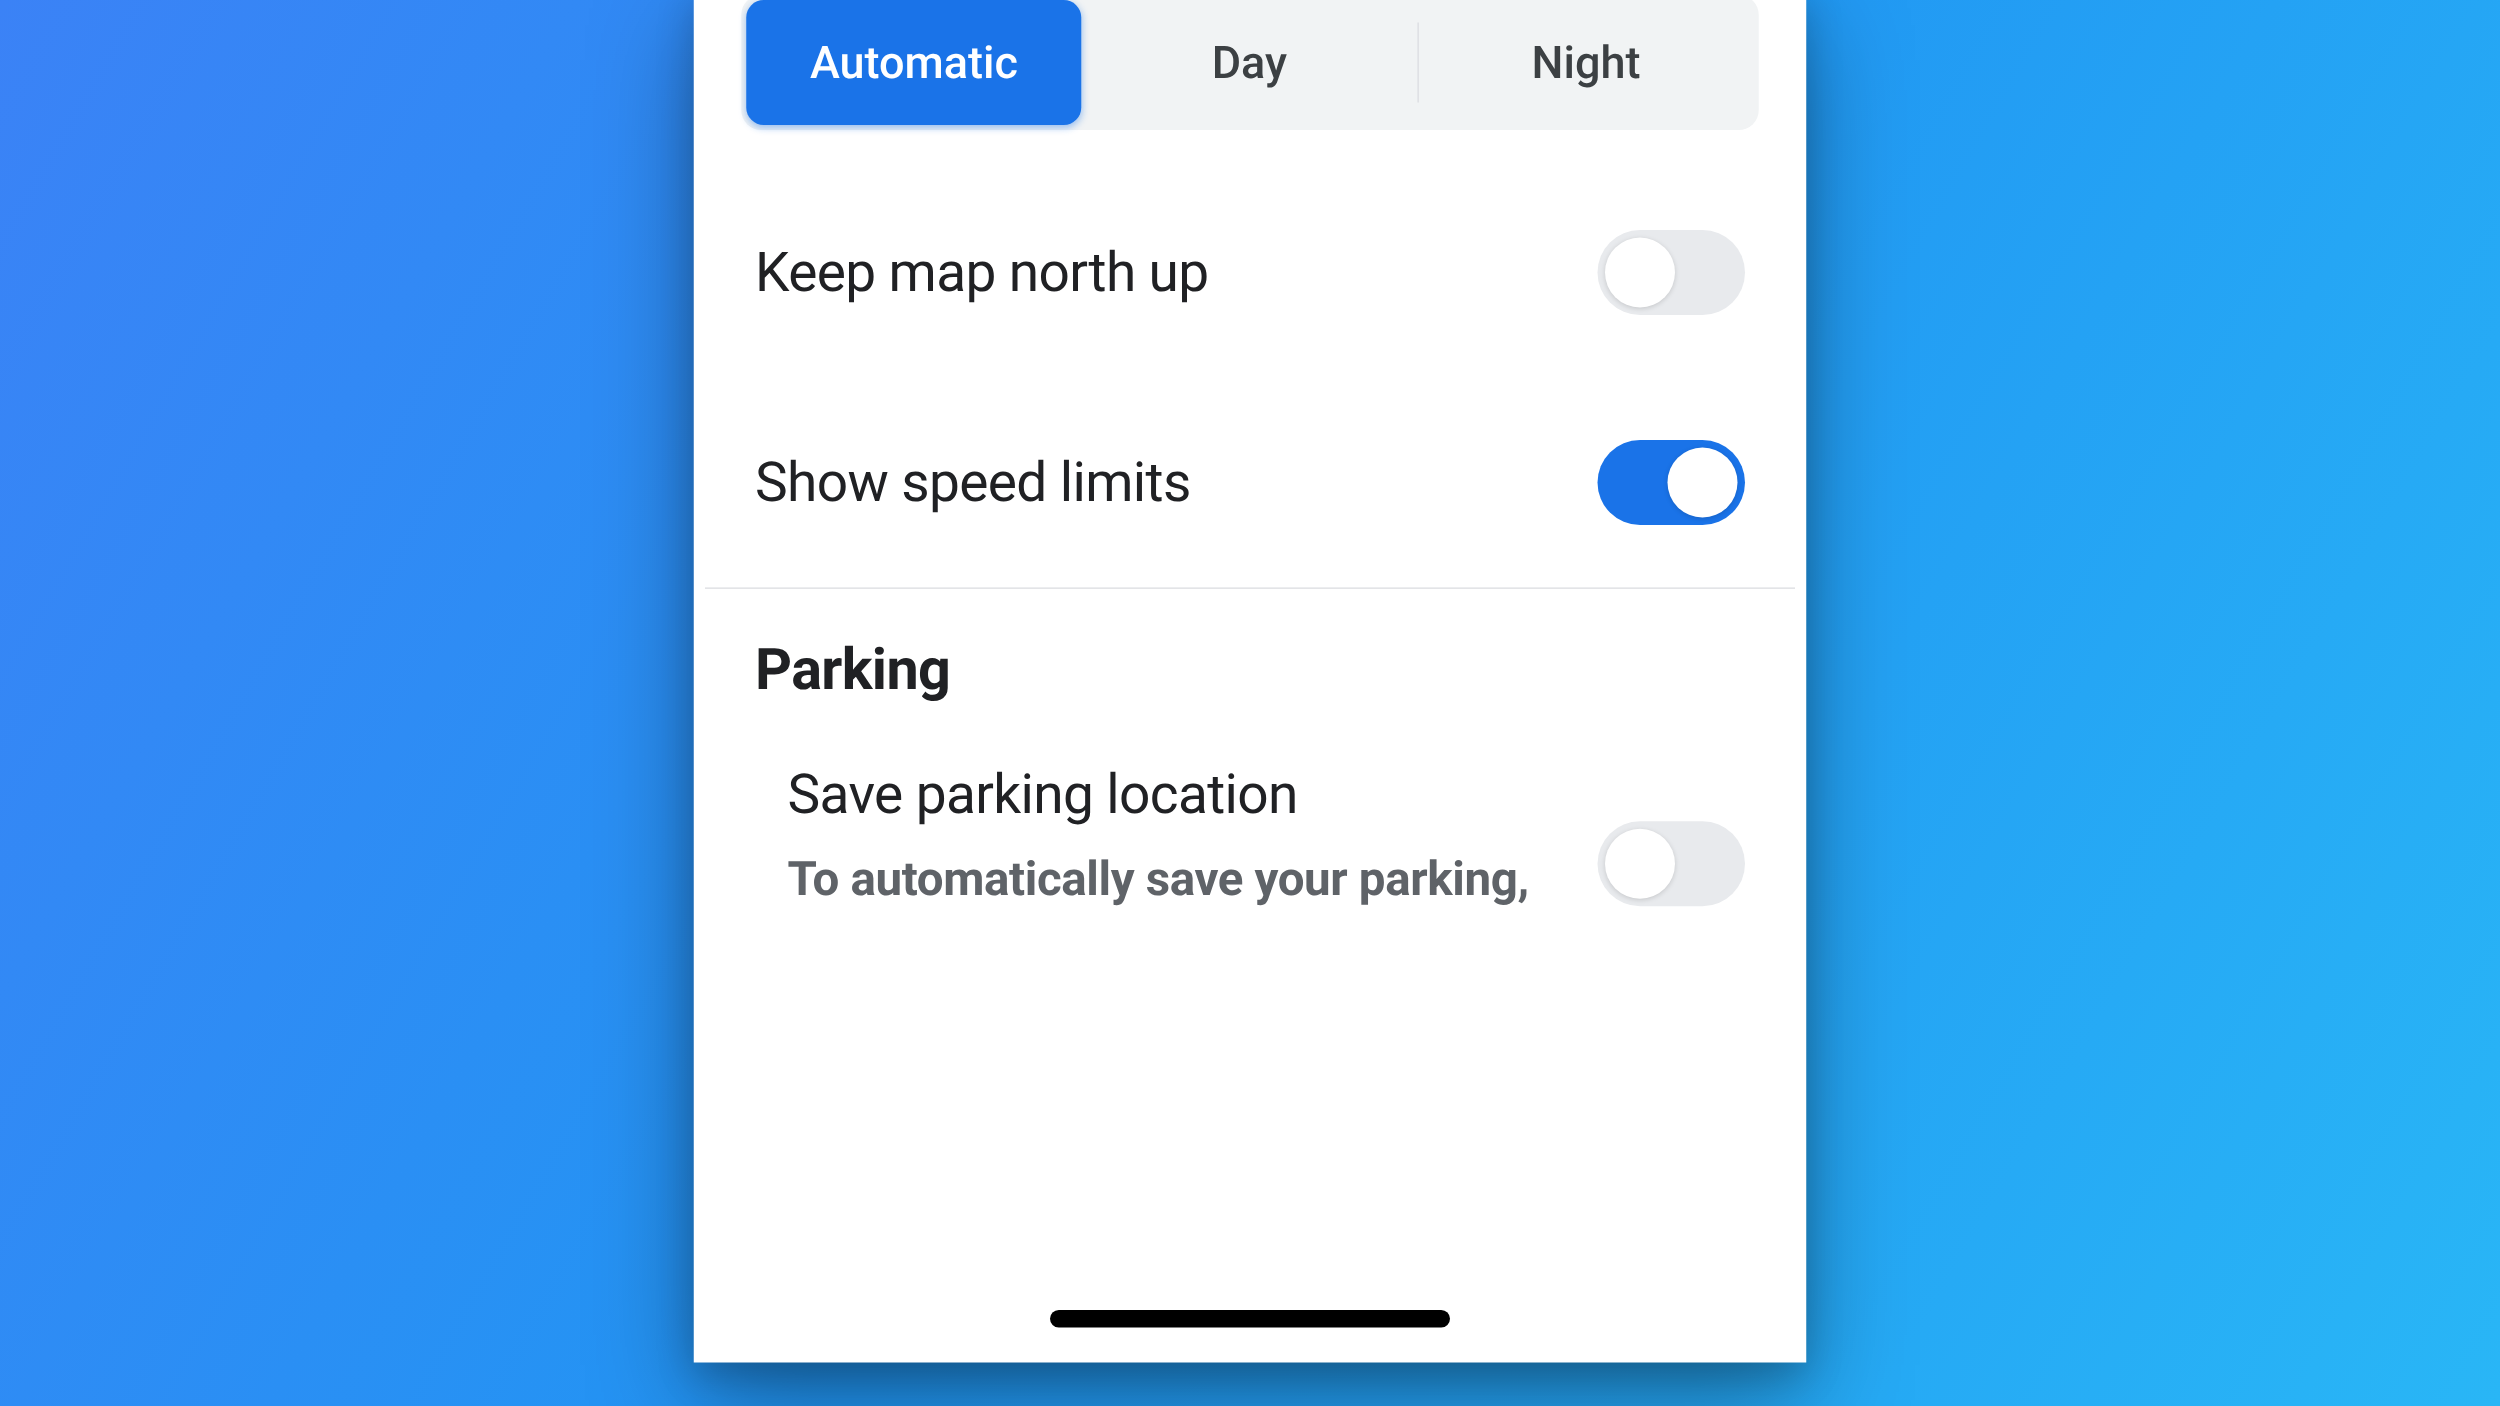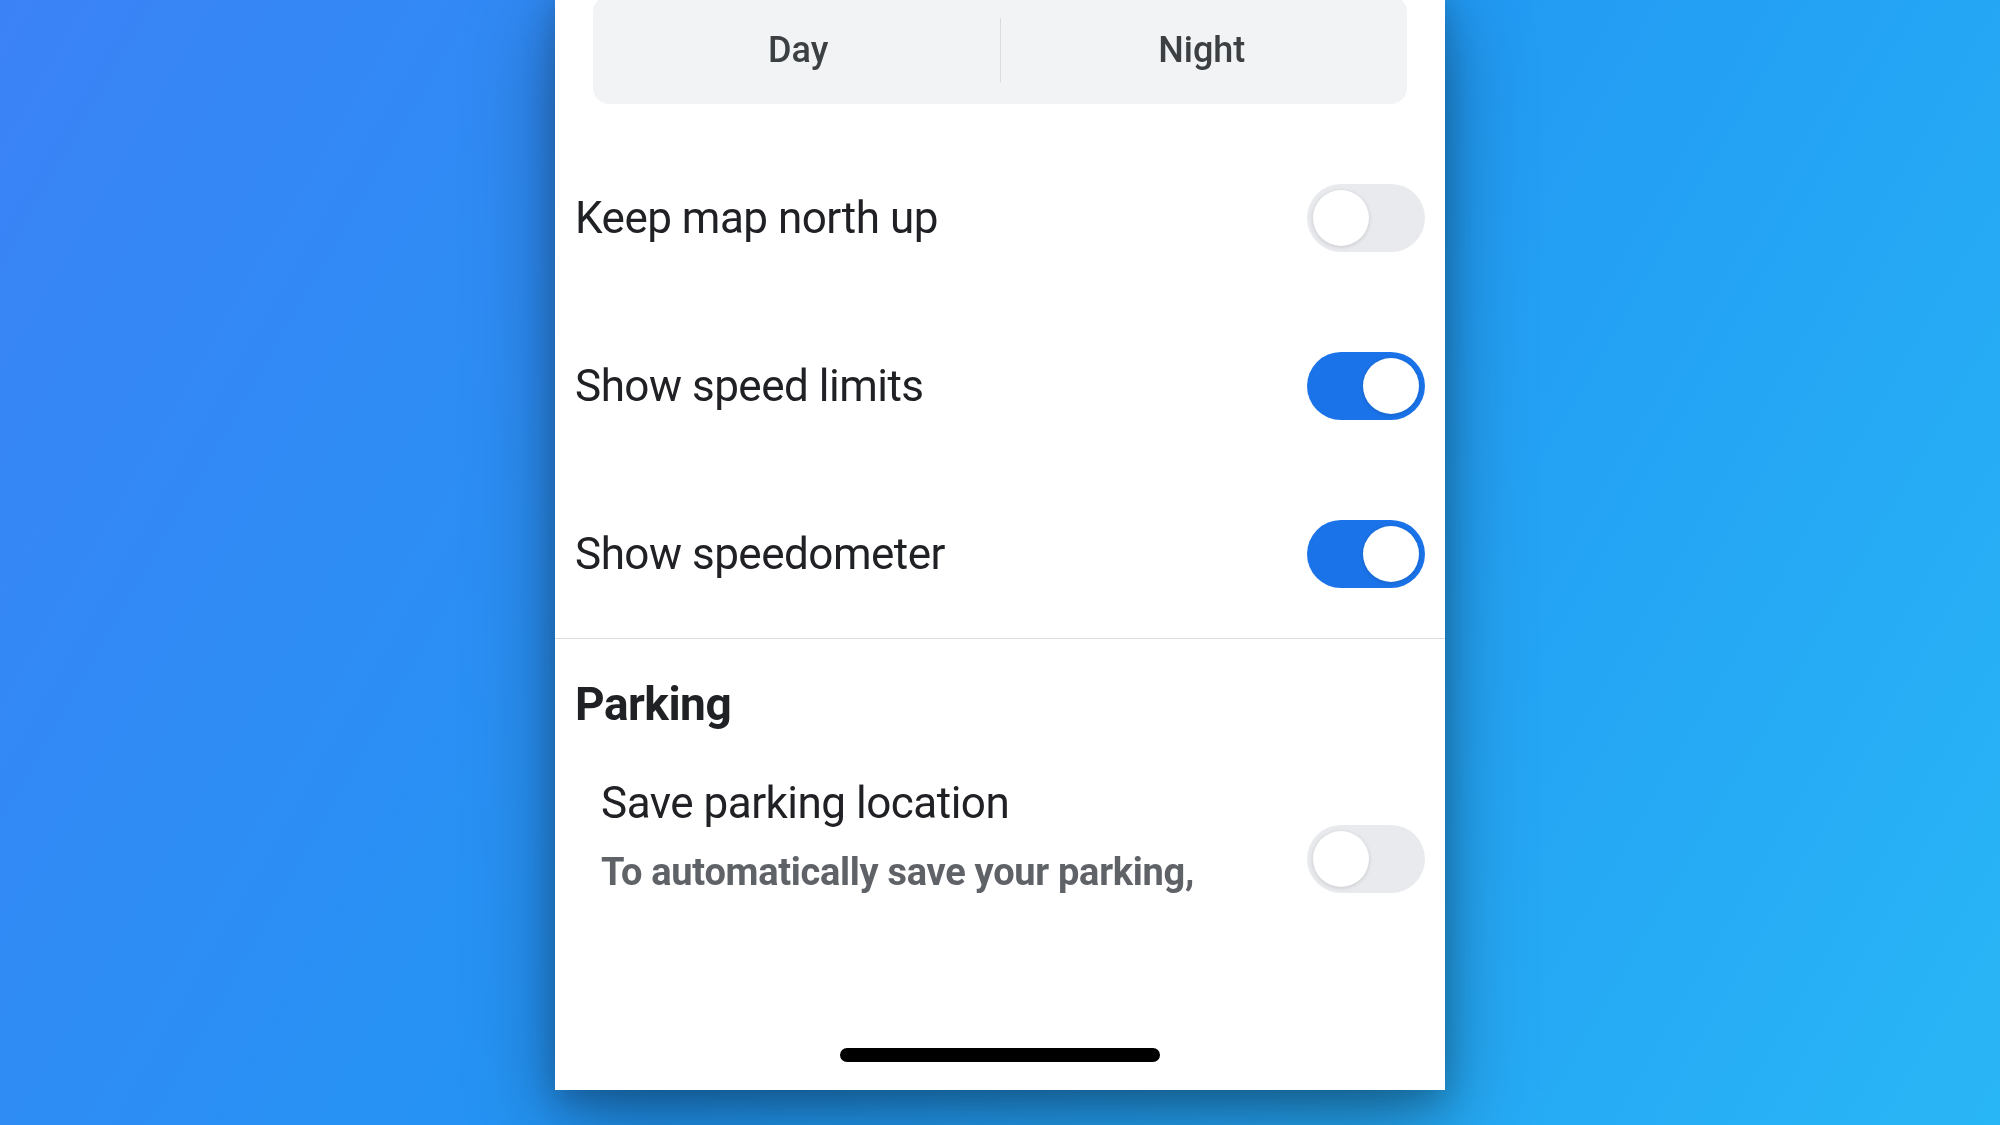--- a/index.html
+++ b/index.html
@@ -53,21 +53,21 @@
       color: #ffffff;
       box-shadow: 0 2px 6px rgba(26,115,232,0.4);
       border-radius: 14px;
     }
     .segment-divider {
       width: 1px;
       background: #dadce0;
       margin: 18px 0;
     }
     .settings-list {
-      padding: 0 20px;
+      padding: 0 49px;
     }
     .setting-row {
       display: flex;
       align-items: center;
       justify-content: space-between;
       height: 168px;
     }
     .setting-label {
       font-size: 44px;
       color: #202124;
@@ -145,20 +145,23 @@
       background: #000000;
       border-radius: 10px;
     }
   </style>
 </head>
 <body>
 
 <div class="phone-container">
 
   <div class="segmented-control">
+    <div class="segment selected">
+      <span>Automatic</span>
+    </div>
     <div class="segment">
       <span>Day</span>
     </div>
     <div class="segment-divider"></div>
     <div class="segment">
       <span>Night</span>
     </div>
   </div>
 
   <div class="settings-list">
@@ -171,26 +174,20 @@
     </div>
 
 
     <div class="setting-row">
       <span class="setting-label">Show speed limits</span>
       <div class="toggle on">
         <div class="toggle-knob"></div>
       </div>
     </div>
 
-    <div class="setting-row">
-      <span class="setting-label">Show speedometer</span>
-      <div class="toggle on">
-        <div class="toggle-knob"></div>
-      </div>
-    </div>
 
     <div class="section-divider"></div>
 
     <div class="section-header">Parking</div>
 
     <div class="setting-row-with-desc">
       <div class="setting-text-col">
         <div class="setting-label">Save parking location</div>
         <div class="setting-desc">To automatically save your parking,</div>
       </div>

